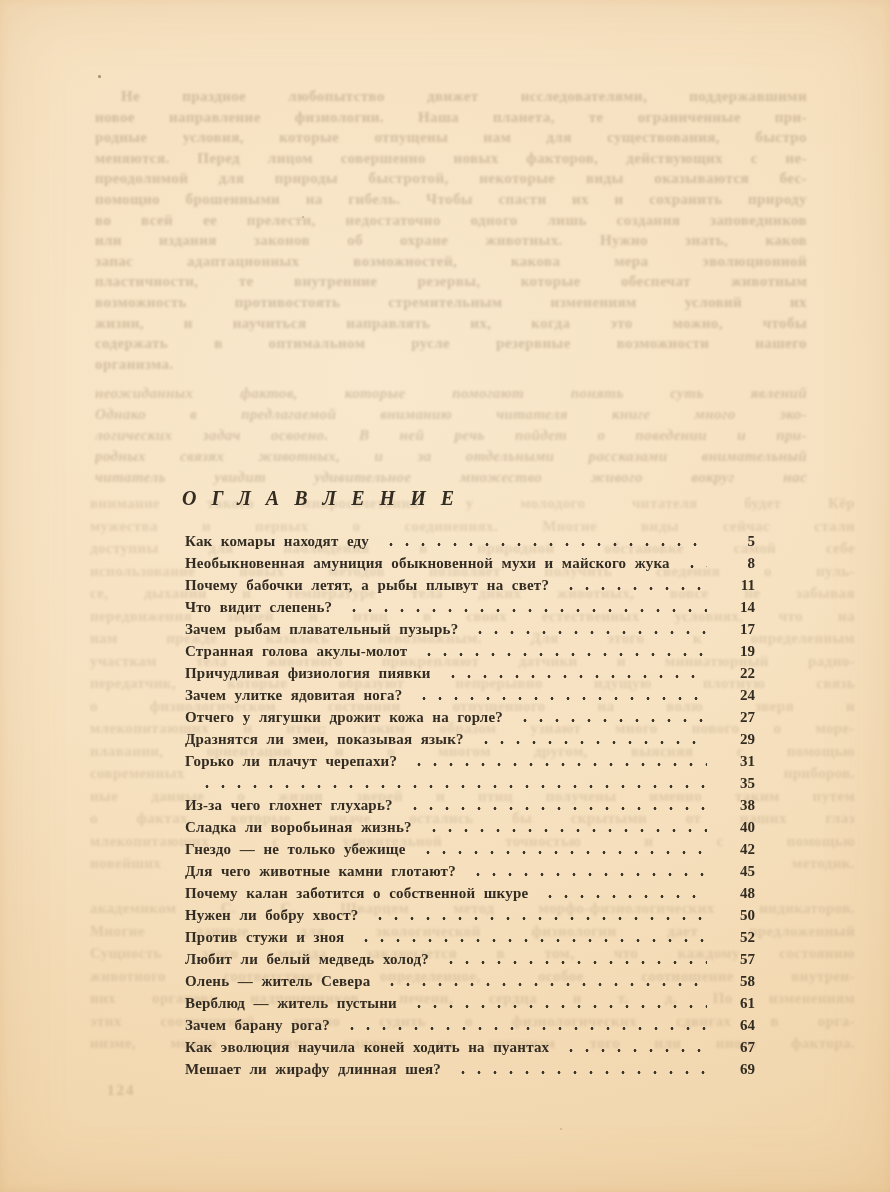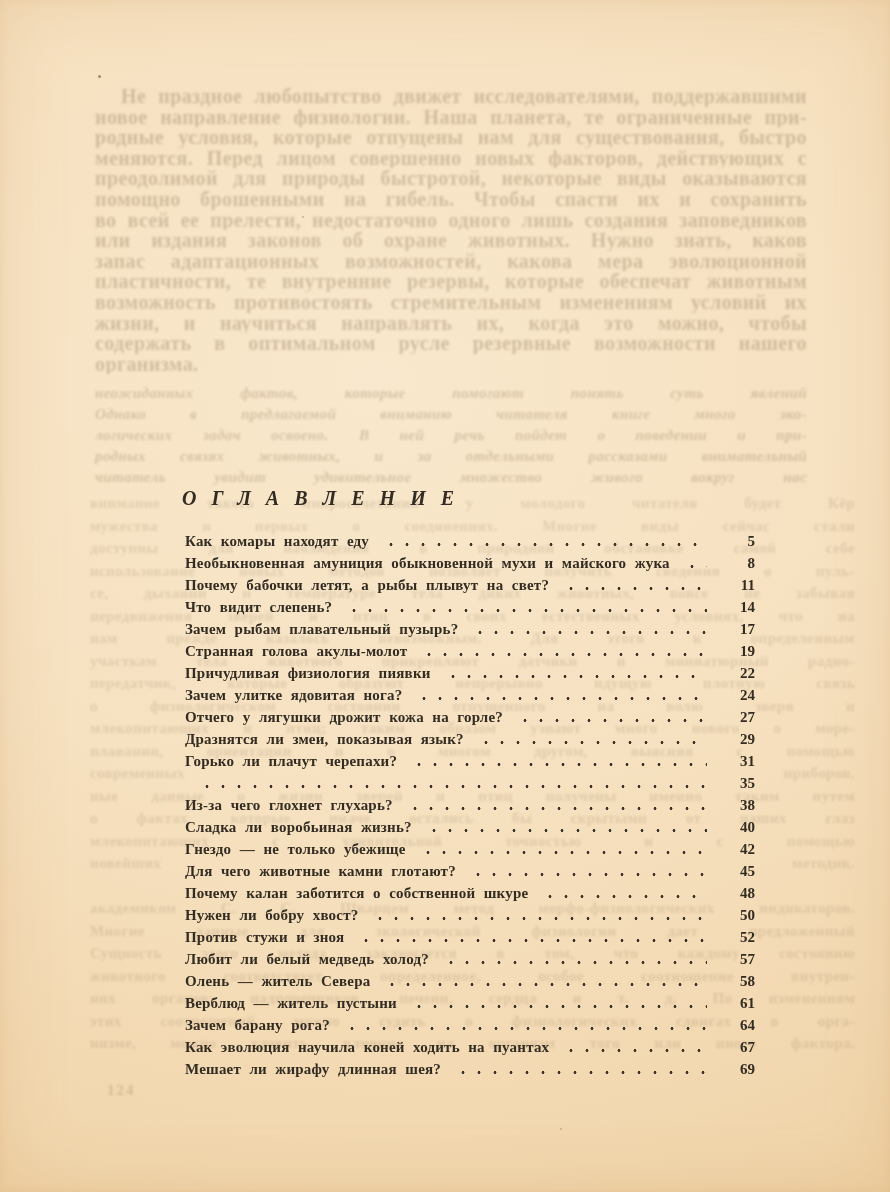--- a/index.html
+++ b/index.html
@@ -17,21 +17,21 @@
   .bleed { position:absolute; inset:0; filter: blur(0.8px); pointer-events:none; }
   .bleed-block { position:absolute; color:#8a7456; font-weight:bold; }
   .bleed-line {
     text-align: justify;
     text-align-last: justify;
     letter-spacing: 0.4px;
     word-spacing: 5px;
     white-space: normal;
     overflow: hidden;
   }
-  .bleed-top  { left:95px;  top:86px;  width:712px; opacity:0.34; font-size:20px; }
+  .bleed-top  { left:95px;  top:86px;  width:712px; opacity:0.34; font-size:15px; }
   .bleed-top .bleed-line  { height:20.6px; line-height:20.6px; }
   .bleed-top div:first-of-type { text-indent: 26px; }
   .bleed-mid  { left:95px;  top:383px; width:712px; opacity:0.30; font-size:15px; }
   .bleed-mid .bleed-line  { height:21px; line-height:21px;font-style:italic; }
   .bleed-low  { left:90px;  top:492px; width:765px; opacity:0.20; font-size:15px; }
   .bleed-low .bleed-line  { height:22.5px; line-height:22.5px; }
   .bleed-pagenum {
     position:absolute; left:107px; top:1082px;
     font-size:15px; font-weight:bold; color:#8a7456; opacity:0.28;
     letter-spacing:2px;

